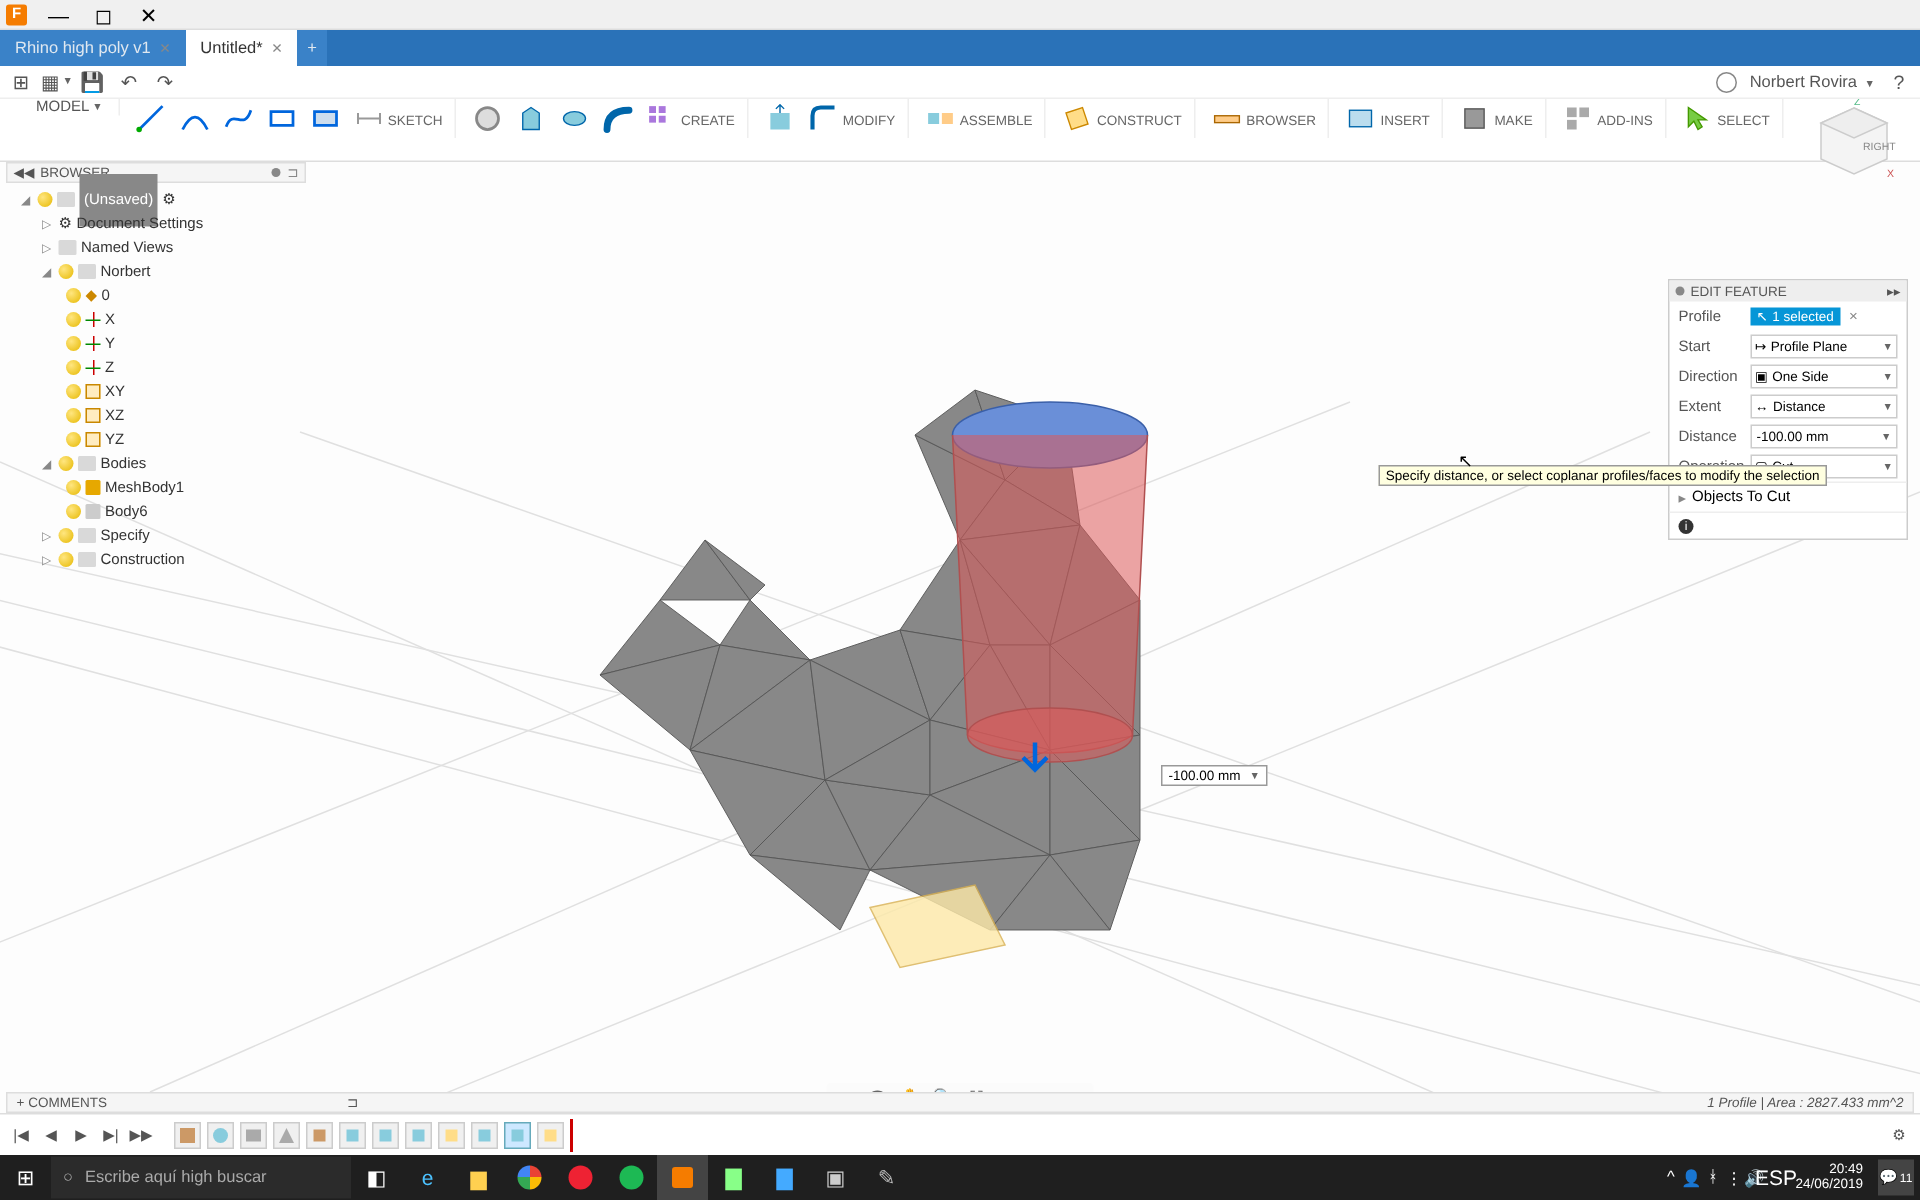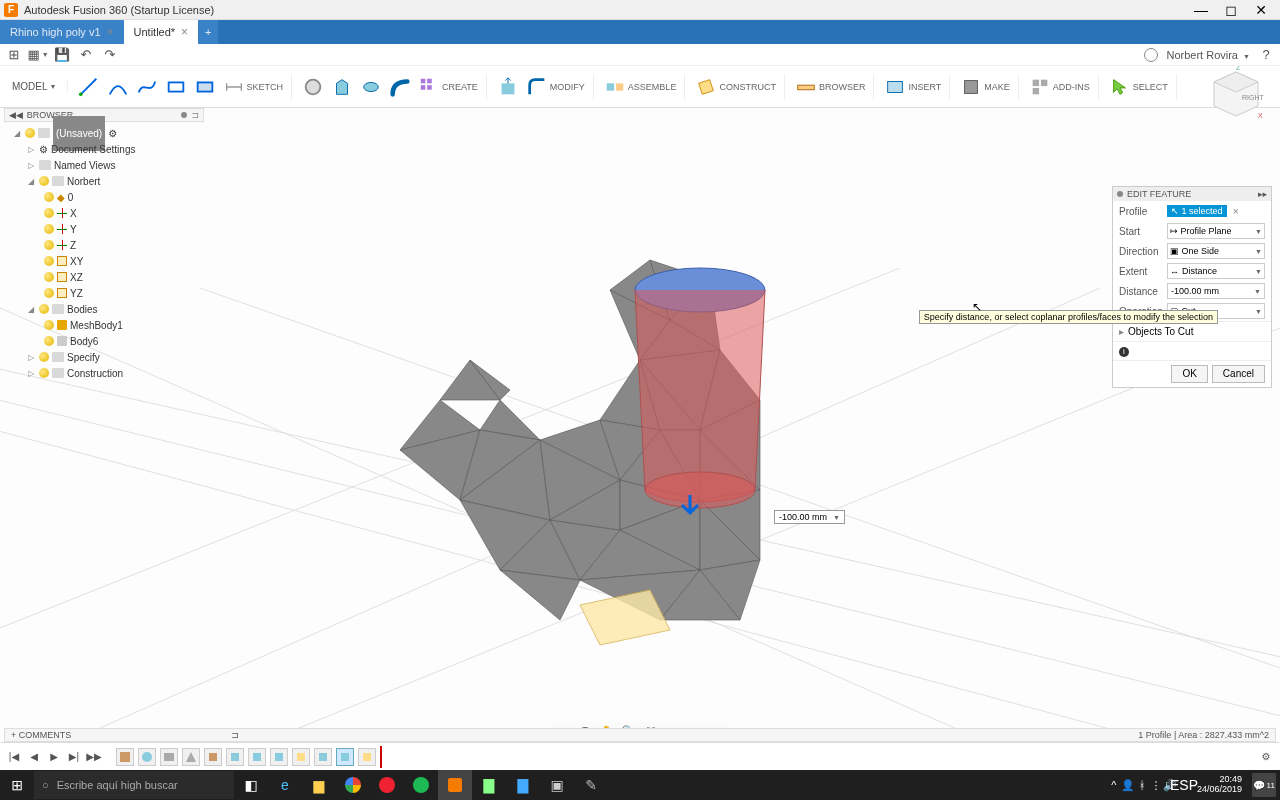--- a/index.html
+++ b/index.html
@@ -20,21 +20,21 @@
 .tab-add { width: 20px; background: #3a82c8; color: #e0e8f0; display: flex; align-items: center; justify-content: center; cursor: pointer; }
 
 
 .qa-bar { height: 22px; background: #fff; display: flex; align-items: center; padding: 0 6px; gap: 8px; border-bottom: 1px solid #eee; }
 .qa-bar .qa-icon { width: 16px; height: 16px; display: flex; align-items: center; justify-content: center; color: #555; cursor: pointer; font-size: 13px; }
 .qa-bar .spacer { flex: 1; }
 .qa-bar .user { font-size: 11px; color: #555; }
 .qa-bar .clock { width: 14px; height: 14px; border: 1px solid #888; border-radius: 50%; position: relative; }
 
 
-.ribbon { height: 42px; background: #fff; display: flex; align-items: center; border-bottom: 1px solid #ddd; padding: 0 2px; }
+.ribbon { height: 42px; background: #fff; display: flex; align-items: flex-start; border-bottom: 1px solid #ddd; padding: 0 14px; }
 .rb-model { display: flex; align-items: center; padding: 0 10px; font-size: 10px; color: #555; border-right: 1px solid #eee; cursor: pointer; }
 .rb-group { display: flex; flex-direction: row; align-items: center; justify-content: center; padding: 0 8px; border-right: 1px solid #eee; }
 .rb-icons { display: flex; gap: 3px; align-items: center; }
 .rb-icon { width: 26px; height: 26px; display: flex; align-items: center; justify-content: center; cursor: pointer; }
 .rb-icon svg { width: 22px; height: 22px; }
 .rb-label { font-size: 9px; color: #666; margin-top: 1px; }
 
 
 .browser-bar { position: absolute; top: 108px; left: 4px; width: 200px; height: 14px; background: #f5f5f5; border: 1px solid #ddd; display: flex; align-items: center; padding: 0 4px; font-size: 9px; color: #555; }
 .browser-bar .dot { width: 6px; height: 6px; border-radius: 50%; background: #888; margin-left: auto; margin-right: 4px; }
@@ -77,21 +77,21 @@
 .tooltip-box { position: absolute; top: 310px; right: 62px; background: #ffffe0; border: 1px solid #999; padding: 1px 4px; font-size: 9px; }
 
 
 .dim-box { position: absolute; top: 510px; left: 774px; background: #fff; border: 1px solid #999; padding: 1px 4px; font-size: 9px; display: flex; align-items: center; gap: 4px; }
 
 
 .cursor-arrow { position: absolute; top: 300px; left: 972px; font-size: 12px; }
 
 
 .comments-bar { position: absolute; bottom: 58px; left: 4px; right: 4px; height: 14px; background: #f5f5f5; border: 1px solid #ddd; display: flex; align-items: center; padding: 0 6px; font-size: 9px; color: #555; }
-.comments-bar .info-right { margin-left: auto; }
+.comments-bar .info-right { margin-left: auto; font-style: italic; }
 
 
 .nav-tools { position: absolute; bottom: 58px; left: 50%; transform: translateX(-50%); display: flex; gap: 6px; background: rgba(250,250,250,0.8); padding: 2px 4px; border-radius: 3px; }
 .nav-tools .nt { width: 16px; height: 16px; display: flex; align-items: center; justify-content: center; cursor: pointer; font-size: 12px; color: #666; }
 
 
 .timeline { position: absolute; bottom: 30px; left: 0; right: 0; height: 28px; background: #fff; border-top: 1px solid #ddd; display: flex; align-items: center; padding: 0 6px; gap: 4px; }
 .tl-btn { width: 16px; height: 16px; display: flex; align-items: center; justify-content: center; cursor: pointer; font-size: 10px; color: #555; }
 .tl-feat { width: 18px; height: 18px; border: 1px solid #ccc; background: #f0f0f0; cursor: pointer; display:flex; align-items:center; justify-content:center; }
 .tl-feat svg { width: 14px; height: 14px; }
@@ -110,21 +110,20 @@
 
 .mesh-svg { position: absolute; top: 200px; left: 340px; width: 520px; height: 470px; }
 
 .dropdown-tri { font-size: 7px; color: #666; margin-left: 2px; }
 </style>
 </head>
 <body>
 
 <div class="titlebar">
   <div class="f-icon">F</div>
-  <div class="title">Autodesk Fusion 360 (Startup License)</div>
   <div class="win-btn">—</div>
   <div class="win-btn">◻</div>
   <div class="win-btn">✕</div>
 </div>
 
 <div class="tabs">
   <div class="tab inactive">
     <span>Rhino high poly v1</span>
     <span class="close-x">×</span>
   </div>
@@ -517,24 +516,20 @@
   </div>
   <div class="panel-row">
     <div class="lbl">Operation</div>
     <div class="dd">▢ <span>Cut</span><span style="margin-left:auto" class="dropdown-tri">▼</span></div>
   </div>
   <div class="panel-row" style="border-top:1px solid #eee">
     <span style="color:#888;margin-right:4px">▸</span>
       <span>Objects To Cut</span>
   </div>
   <div class="panel-info"><span style="background:#333;color:#fff;border-radius:50%;width:10px;height:10px;display:inline-flex;align-items:center;justify-content:center;font-size:8px">i</span></div>
-  <div class="panel-btns">
-    <button>OK</button>
-    <button>Cancel</button>
-  </div>
 </div>
 
 <div class="tooltip-box">Specify distance, or select coplanar profiles/faces to modify the selection</div>
 
 <div class="cursor-arrow">↖</div>
 
 <div class="dim-box">
     <span>-100.00 mm</span>
     <span class="dropdown-tri">▼</span>
   </div>

